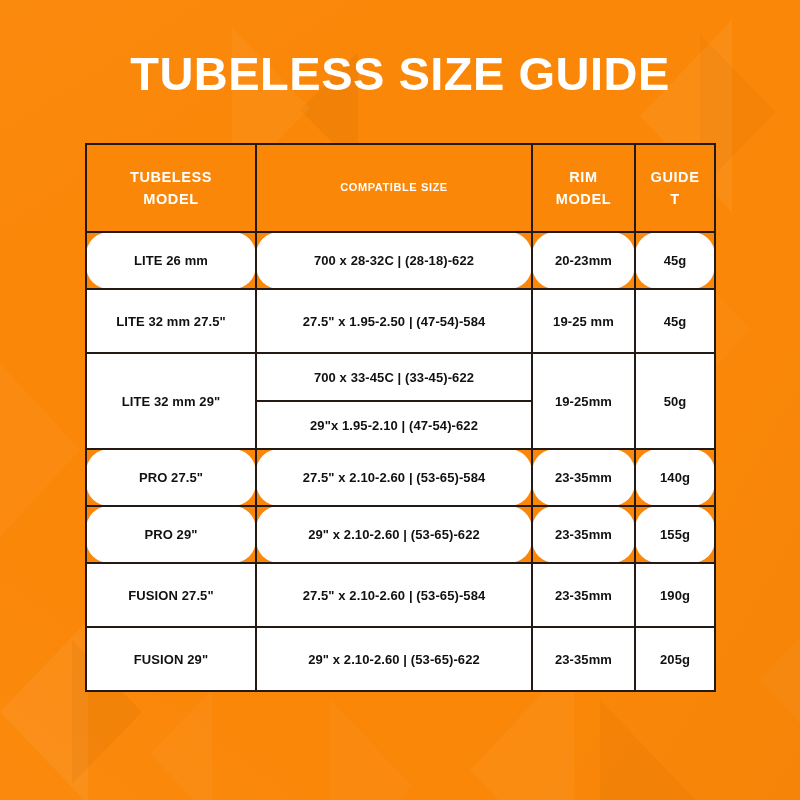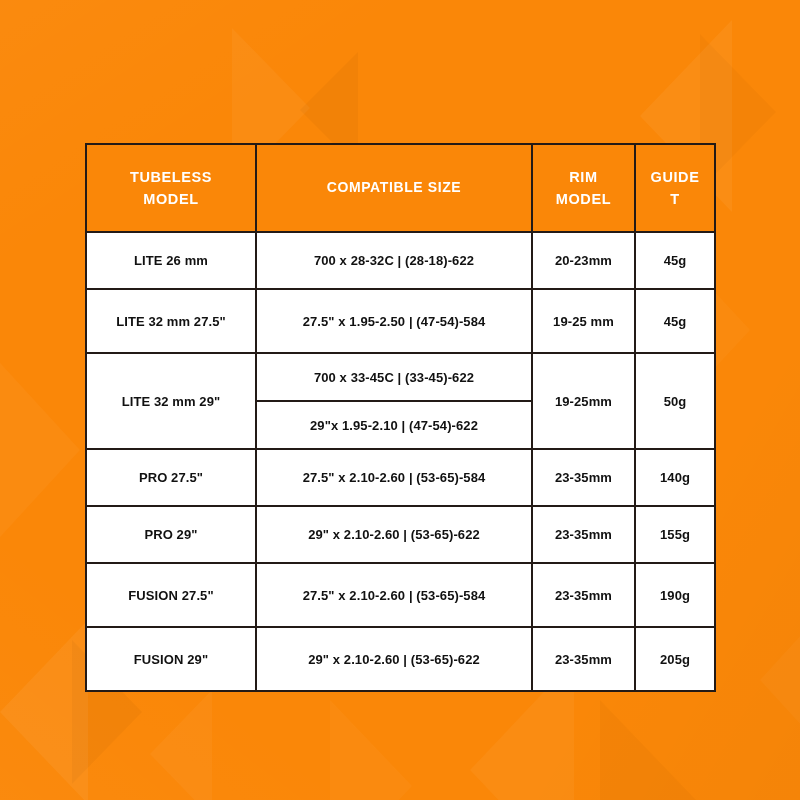--- a/index.html
+++ b/index.html
@@ -103,29 +103,29 @@
   }
   thead th {
     background: #FA8708;
     color: #FFFFFF;
     font-size: 14.5px;
     font-weight: bold;
     letter-spacing: 0.6px;
     line-height: 1.55;
     height: 86px;
   }
-  thead th.hcol-size { font-size: 14px; margin-top: 29px; }
+  thead th.hcol-size { font-size: 11px; margin-top: 29px; }
   tbody td {
     background: #FFFFFF;
     color: #111111;
     font-size: 13px;
     font-weight: bold;
     letter-spacing: 0.1px;
   }
-  tbody tr.r-std td { height: 55px; }
+  tbody tr.r-std td { height: 55px; border-radius: 23px; }
   tbody tr.r-tall td { height: 62px; }
   td.sub-cell { height: 46px; margin-top: 20px; }
 
   .col-model  { width: 170px; }
   .col-size   { width: 276px; }
   .col-rim    { width: 103px; }
   .col-weight { width: 80px; }
 </style>
 </head>
 <body>
@@ -144,20 +144,21 @@
     <div class="tri d6"></div>
     <div class="tri d7"></div>
     <div class="tri d8"></div>
     <div class="tri d9"></div>
     <div class="tri d10"></div>
     <div class="tri d11"></div>
     <div class="tri d12"></div>
     <div class="tri d13"></div>
   </div>
 
+  <div class="title">TUBELESS SIZE GUIDE</div>
 
   <div class="table-wrap">
     <table class="guide">
       <colgroup>
         <col class="col-model">
         <col class="col-size">
         <col class="col-rim">
         <col class="col-weight">
       </colgroup>
       <thead>

